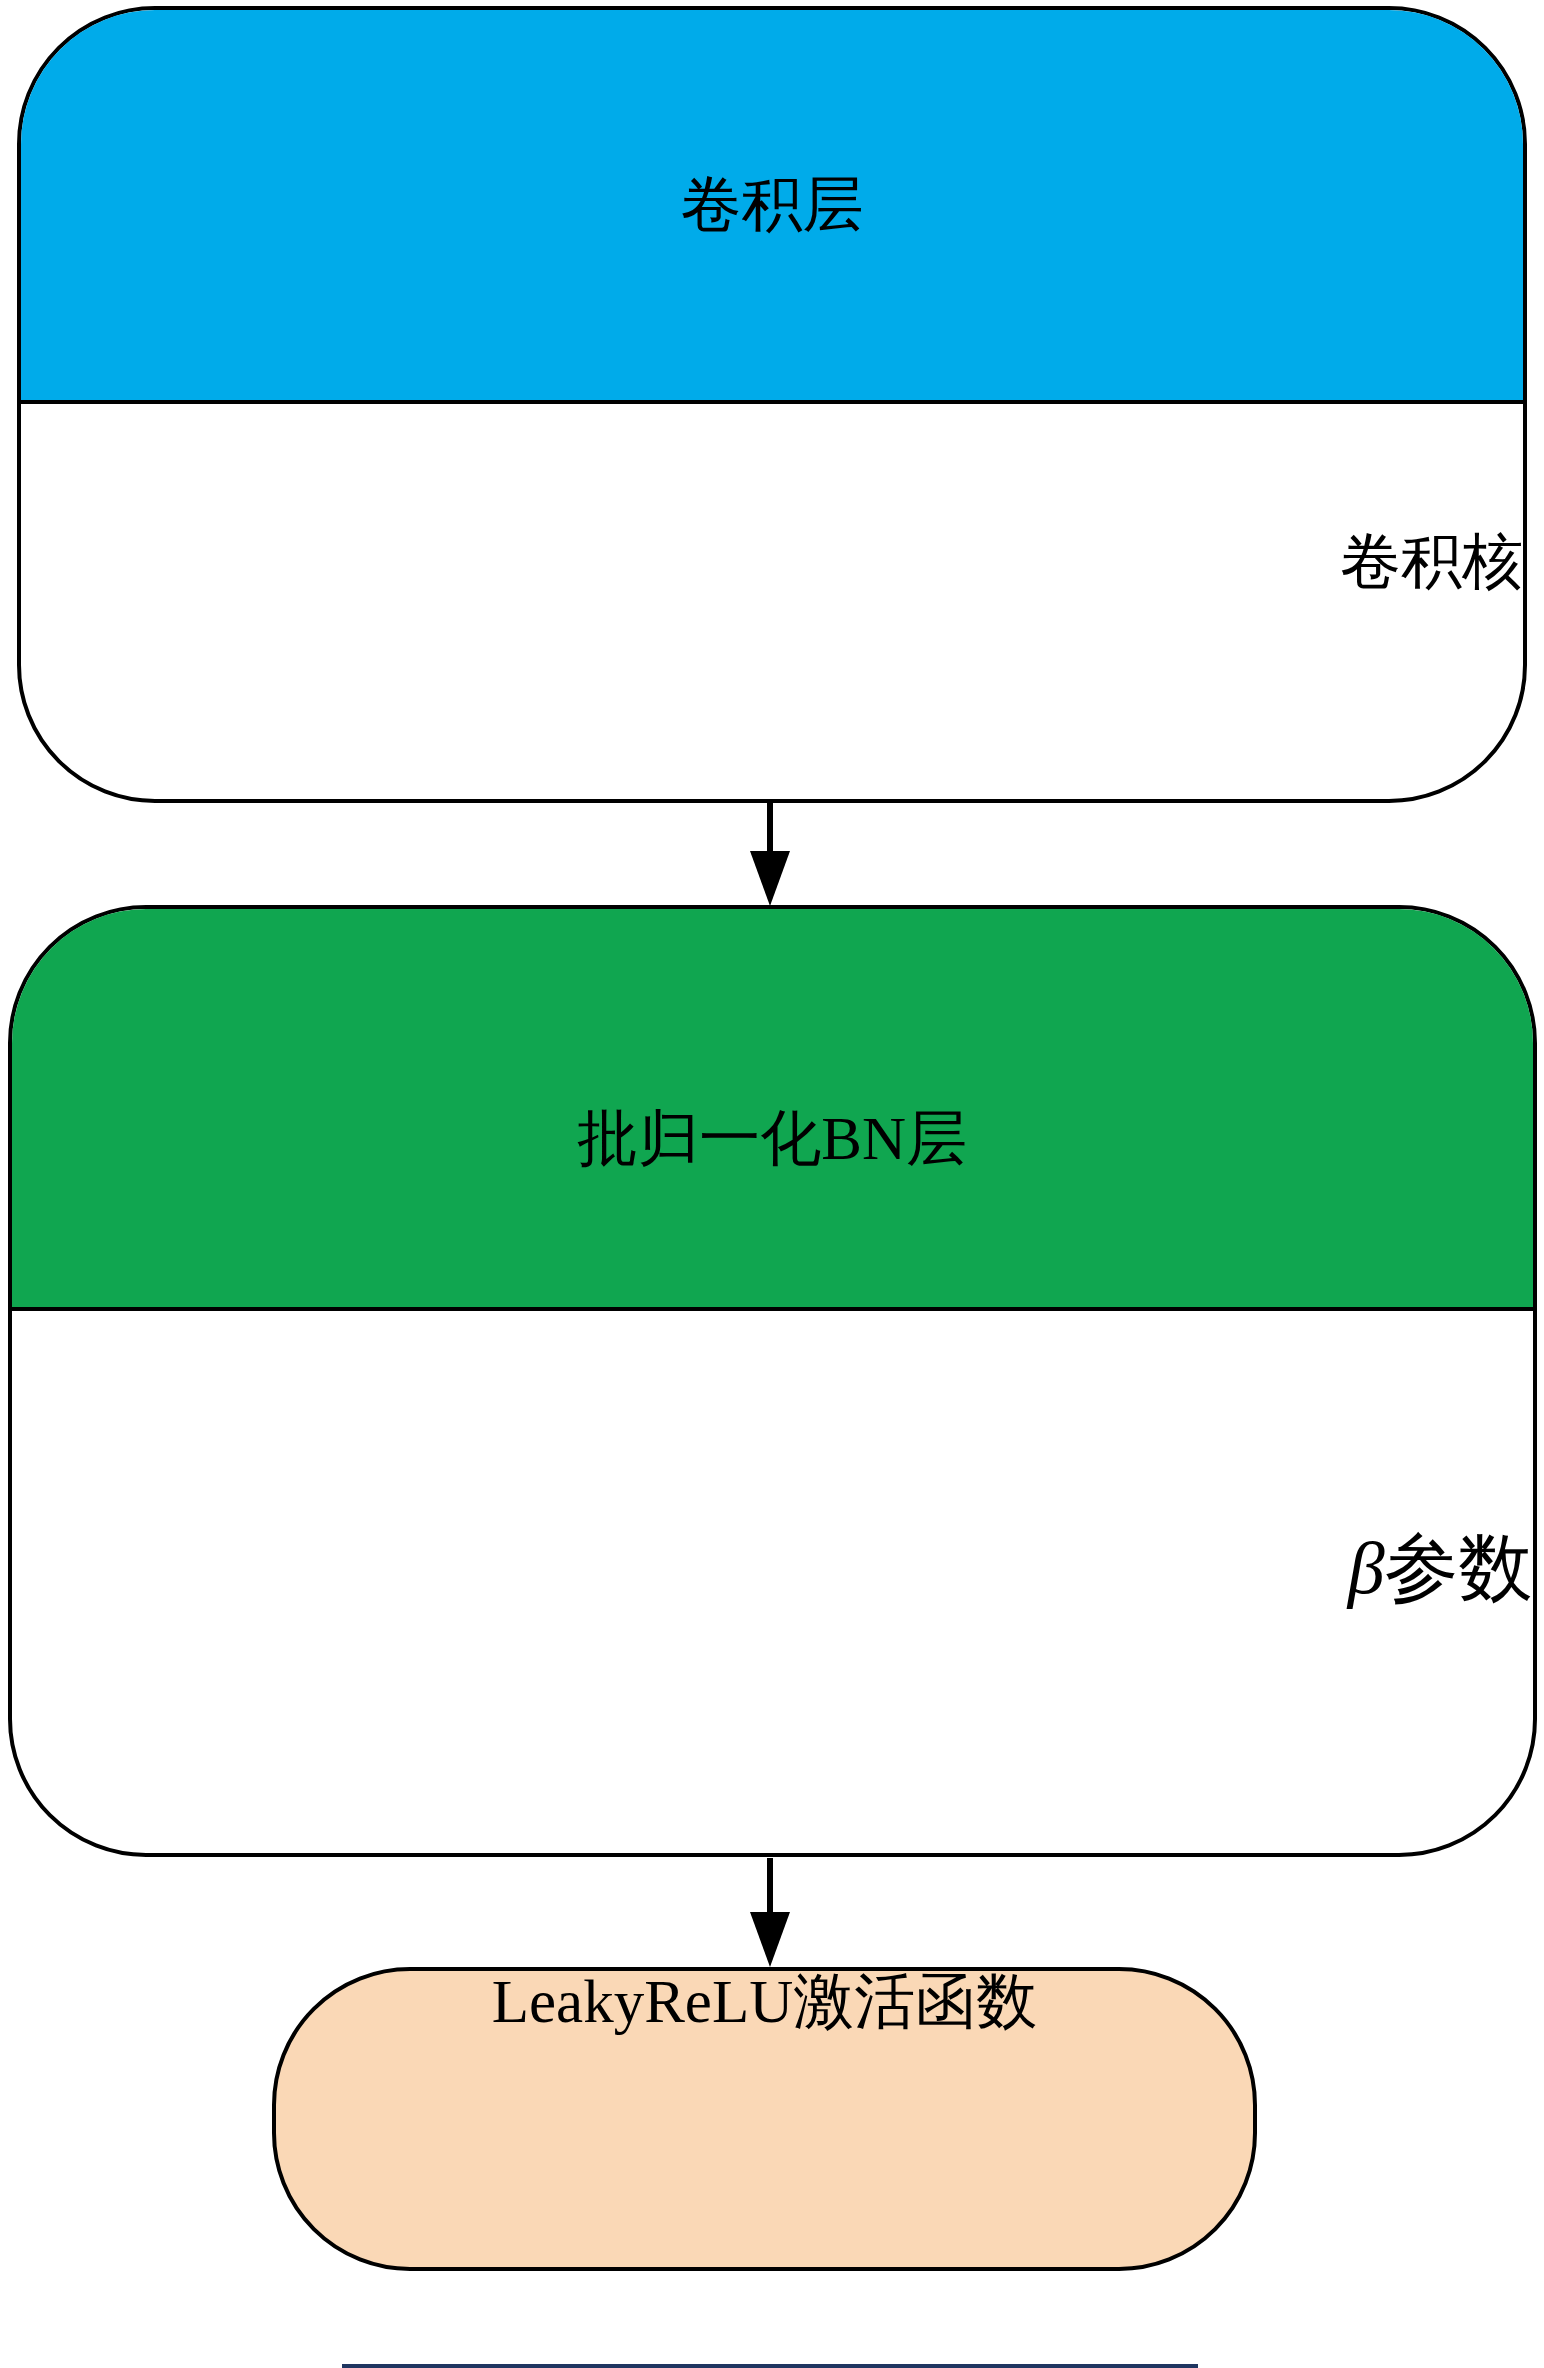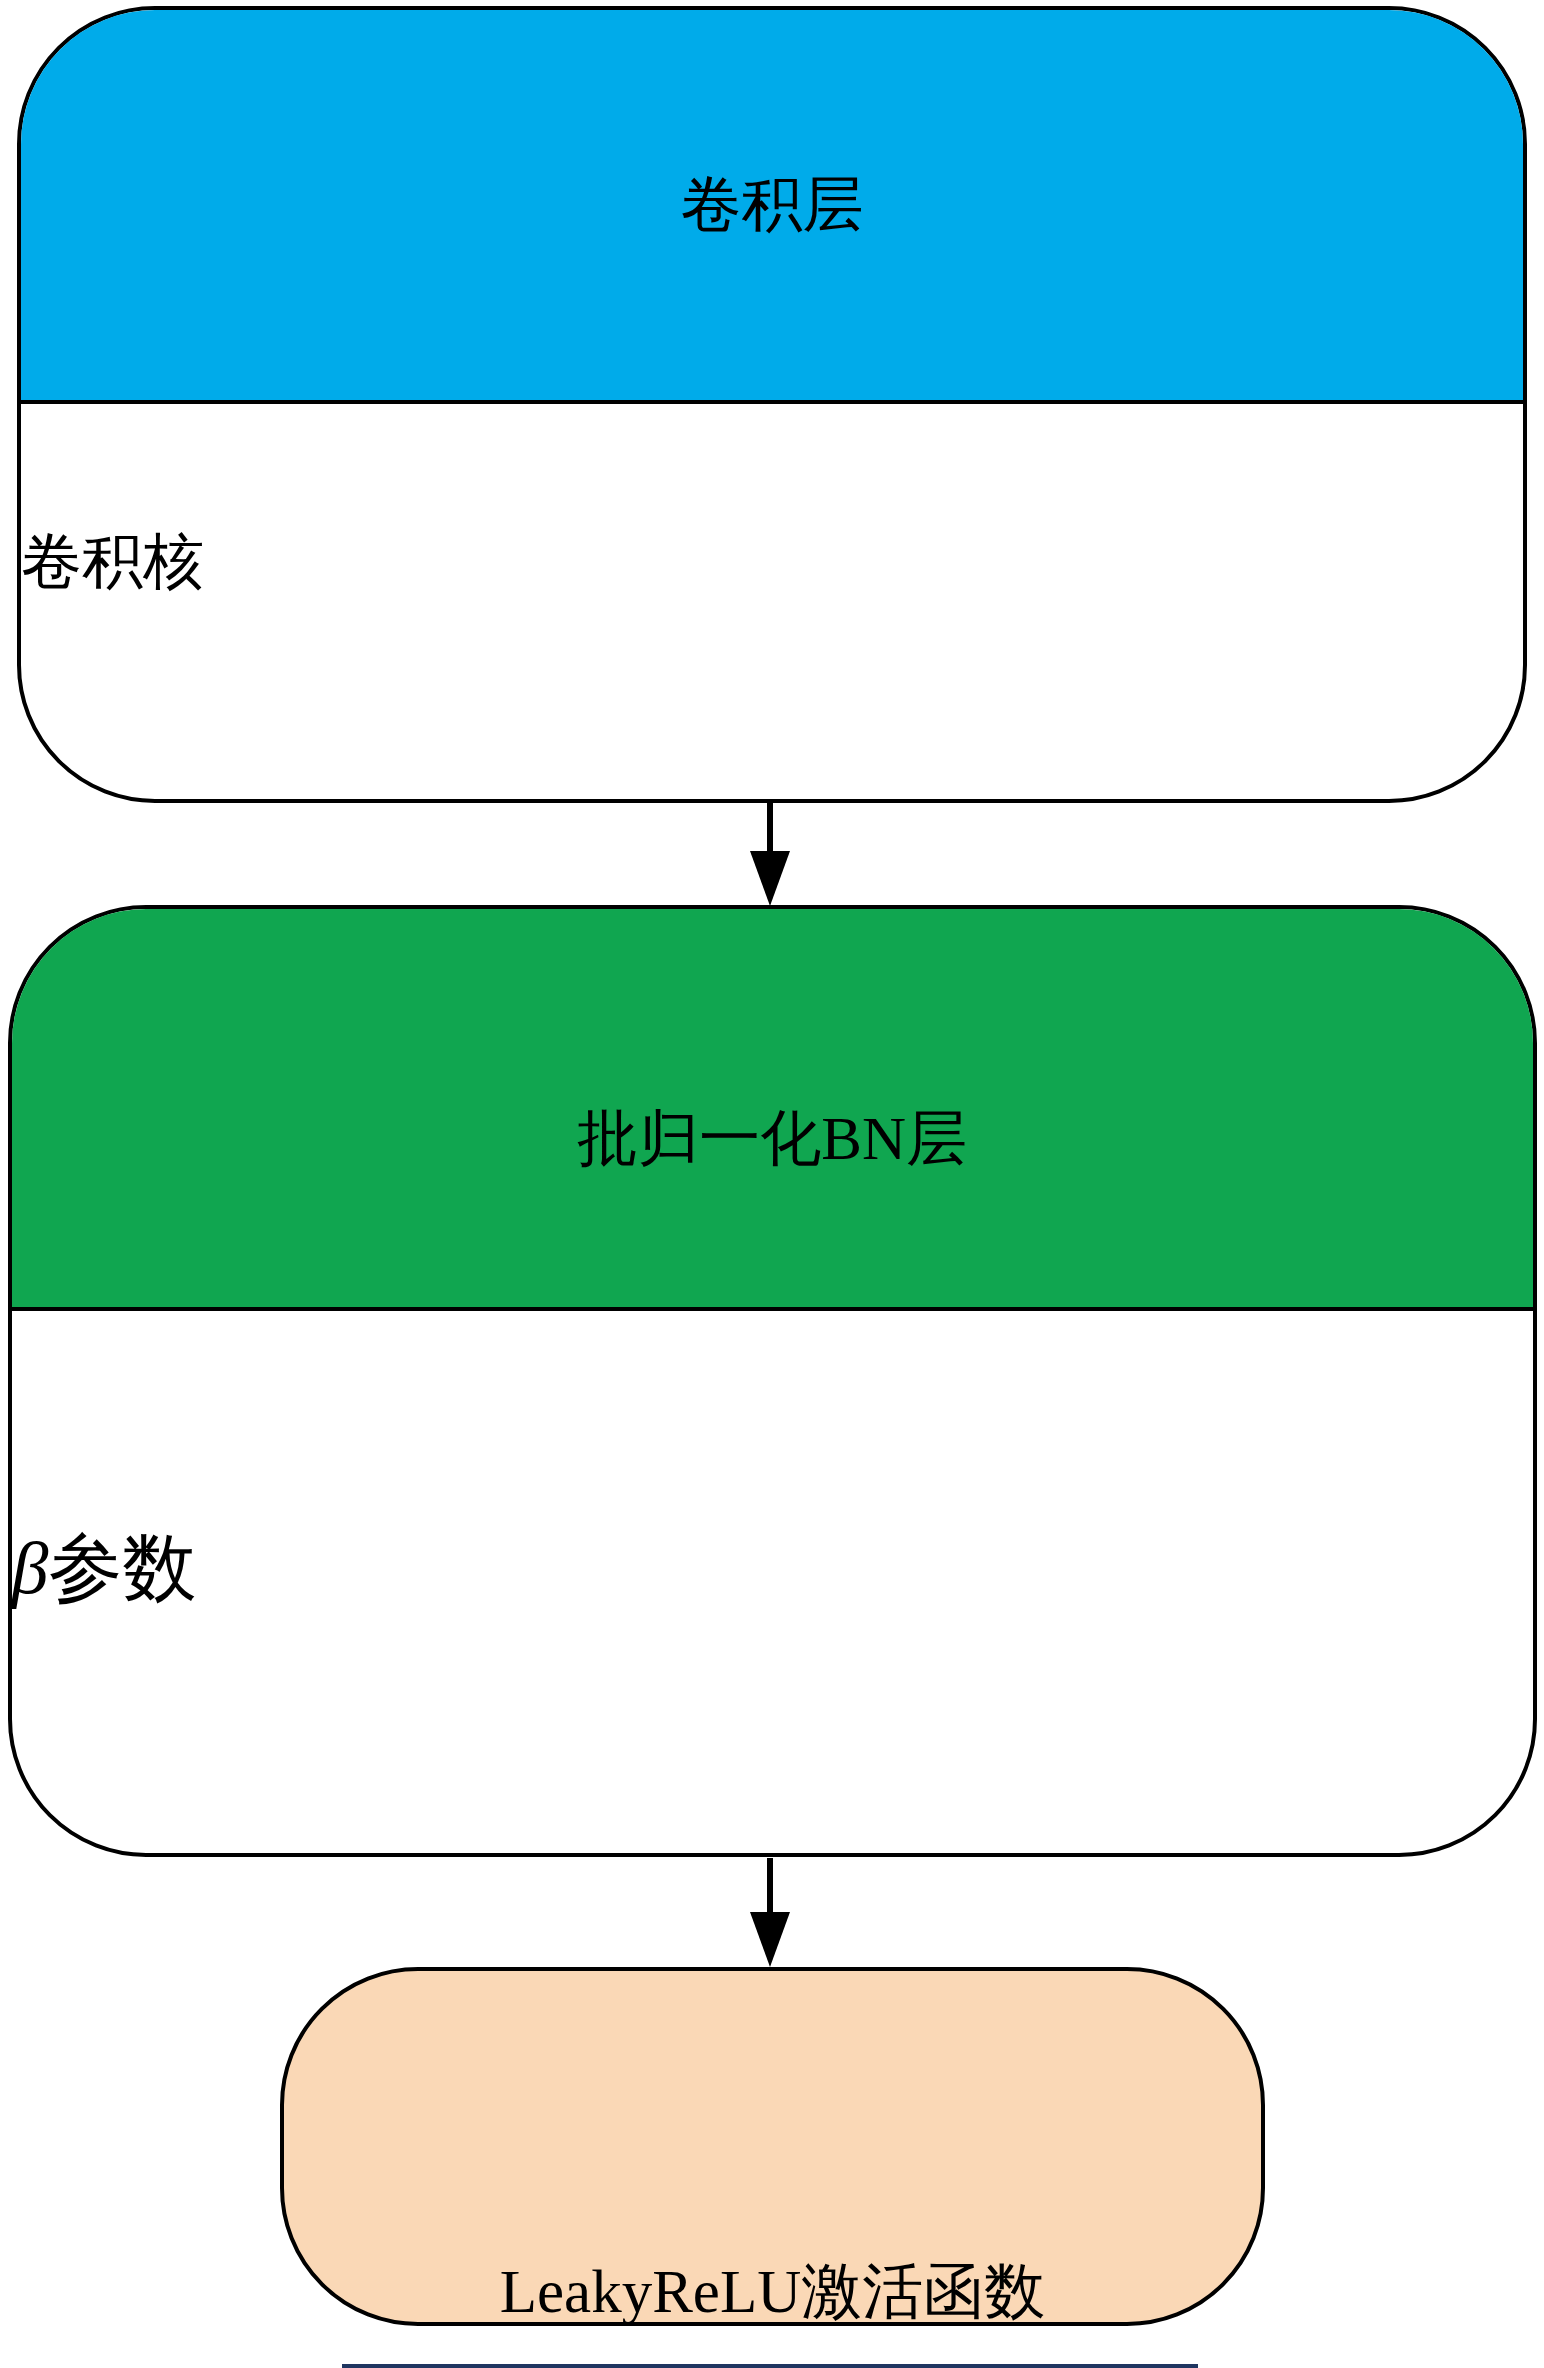--- a/index.html
+++ b/index.html
@@ -31,21 +31,21 @@
     border-bottom: 4.8px solid #000000;
     display: flex;
     align-items: center;
     justify-content: center;
     flex: none;
   }
   .node-body {
     flex: 1;
     display: flex;
     flex-direction: column;
-    align-items: flex-start;
+    align-items: flex-end;
     justify-content: center;
     border-radius: 19px;
   }
   .label {
     font-size: 61px;
     line-height: 1;
     white-space: nowrap;
   }
   
   .node-conv {
@@ -69,26 +69,26 @@
     font-size: 74px;
     line-height: 122px;
     white-space: nowrap;
   }
   .greek {
     font-style: italic;
     font-family: "Liberation Serif", "DejaVu Serif", serif;
   }
   
   .node-act {
-    left: 280px;
+    left: 272px;
     top: 1967px;
     width: 985px;
-    height: 359px;
+    height: 304px;
     align-items: center;
-    justify-content: flex-end;
+    justify-content: flex-start;
   }
   
   .arrow {
     position: absolute;
     width: 46px;
     display: flex;
     flex-direction: column;
     align-items: center;
   }
   .arrow-stem {

